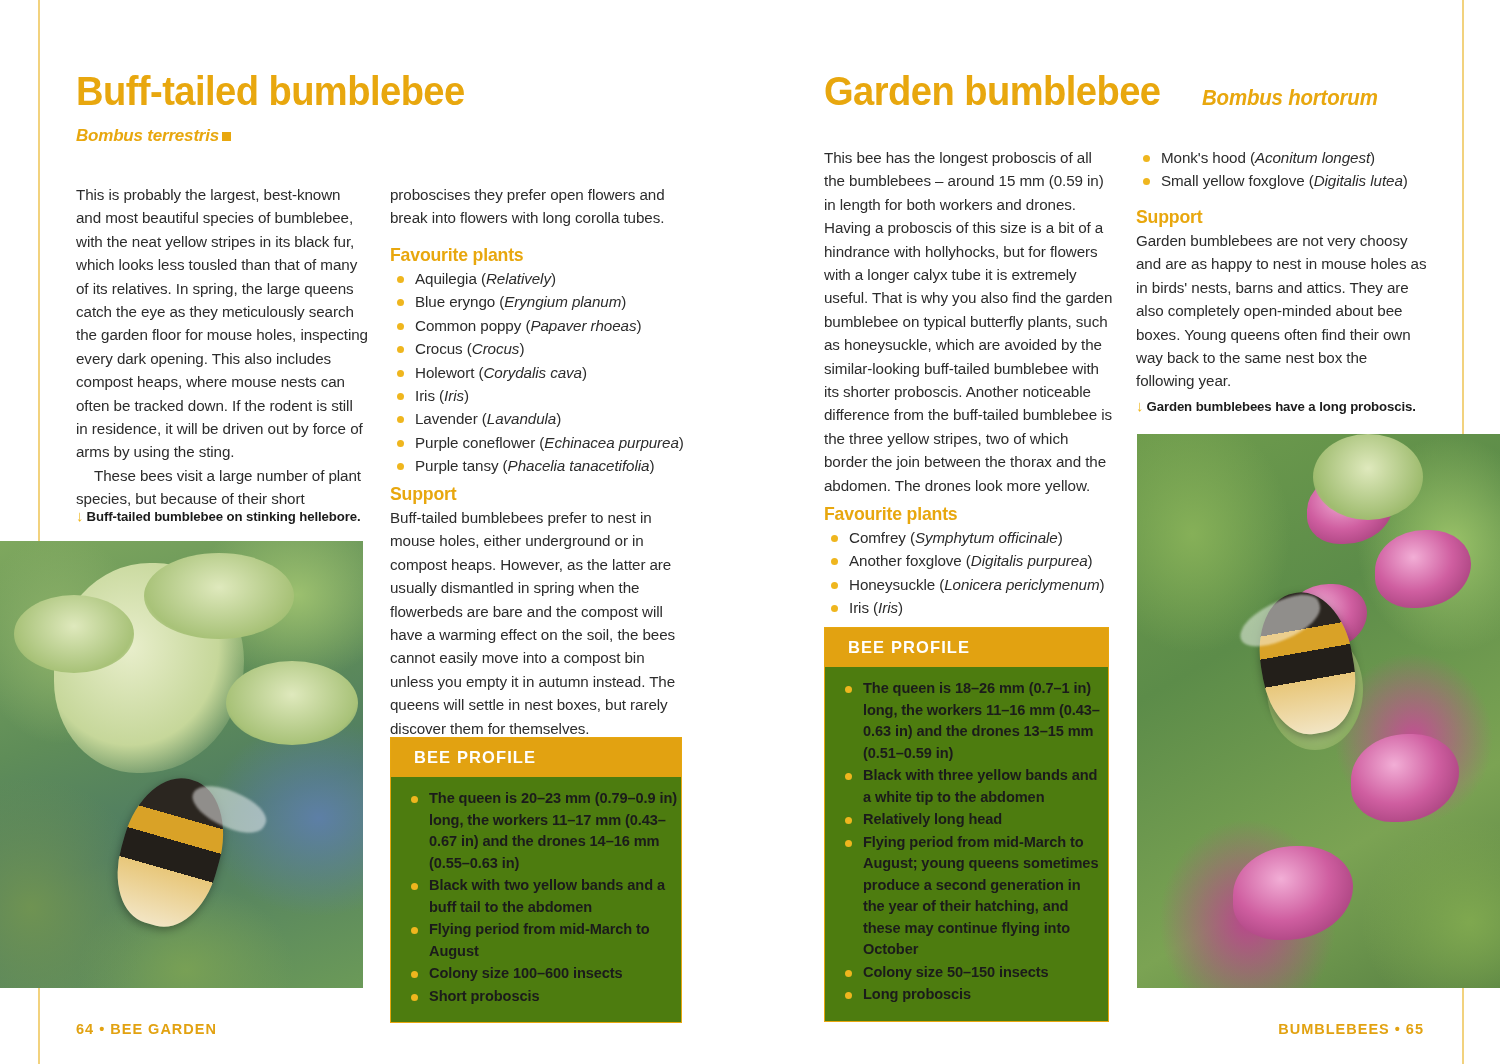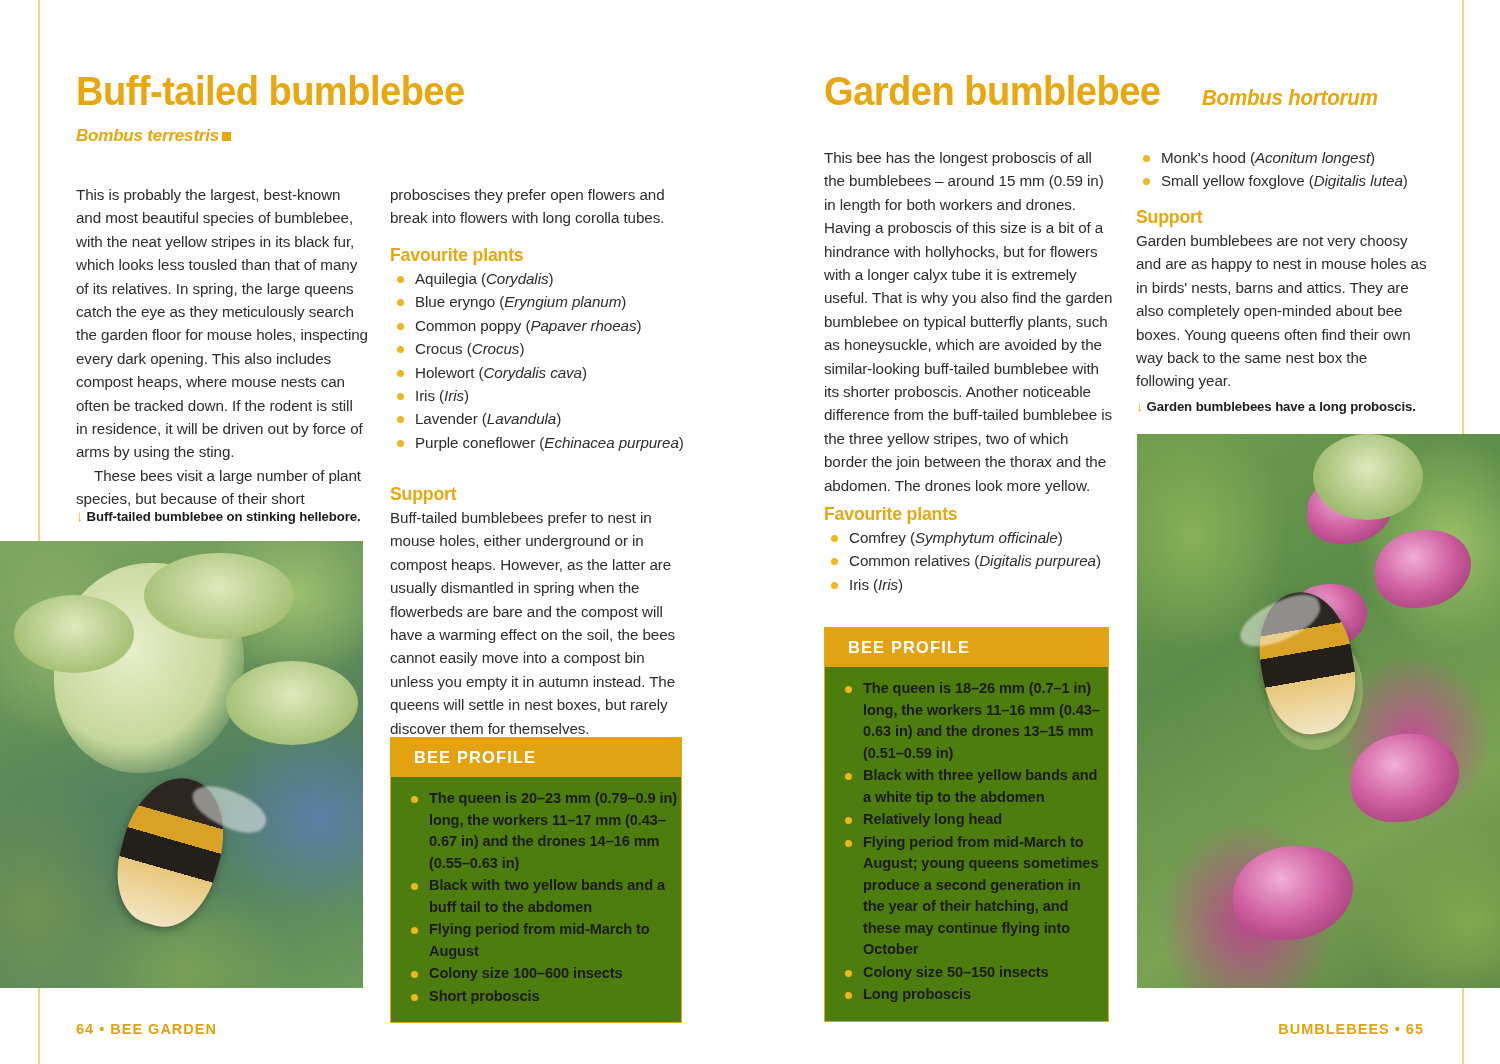--- a/index.html
+++ b/index.html
@@ -259,28 +259,29 @@
       <div class="wing" style="left:196px; top:250px; width:78px; height:36px; transform:rotate(28deg);"></div>
     </div>
 
     <div style="position:absolute; left:390px; top:183px; width:292px;" class="body-text">
       <p>proboscises they prefer open flowers and break into flowers with long corolla tubes.</p>
     </div>
 
     <div style="position:absolute; left:390px; top:244px; width:300px;">
       <div class="sect-head">Favourite plants</div>
       <ul class="plants" id="left-plants">
-          <li><span>Aquilegia (</span><em>Corydalis</em><span>)</span></li>
+          <li><span>Aquilegia (</span><em>Relatively</em><span>)</span></li>
           <li><span>Blue eryngo (</span><em>Eryngium planum</em><span>)</span></li>
           <li><span>Common poppy (</span><em>Papaver rhoeas</em><span>)</span></li>
           <li><span>Crocus (</span><em>Crocus</em><span>)</span></li>
           <li><span>Holewort (</span><em>Corydalis cava</em><span>)</span></li>
           <li><span>Iris (</span><em>Iris</em><span>)</span></li>
           <li><span>Lavender (</span><em>Lavandula</em><span>)</span></li>
           <li><span>Purple coneflower (</span><em>Echinacea purpurea</em><span>)</span></li>
+          <li><span>Purple tansy (</span><em>Phacelia tanacetifolia</em><span>)</span></li>
         </ul>
     </div>
 
     <div style="position:absolute; left:390px; top:483px; width:292px;">
       <div class="sect-head">Support</div>
       <div class="body-text">Buff-tailed bumblebees prefer to nest in mouse holes, either underground or in compost heaps. However, as the latter are usually dismantled in spring when the flowerbeds are bare and the compost will have a warming effect on the soil, the bees cannot easily move into a compost bin unless you empty it in autumn instead. The queens will settle in nest boxes, but rarely discover them for themselves.</div>
     </div>
 
     <div class="profile-box" style="position:absolute; left:390px; top:737px; width:292px;">
       <div class="profile-head">BEE PROFILE</div>
@@ -304,21 +305,22 @@
     </div>
 
     <div style="position:absolute; left:74px; top:146px; width:291px;" class="body-text">
       <p>This bee has the longest proboscis of all the bumblebees – around 15 mm (0.59 in) in length for both workers and drones. Having a proboscis of this size is a bit of a hindrance with hollyhocks, but for flowers with a longer calyx tube it is extremely useful. That is why you also find the garden bumblebee on typical butterfly plants, such as honeysuckle, which are avoided by the similar-looking buff-tailed bumblebee with its shorter proboscis. Another noticeable difference from the buff-tailed bumblebee is the three yellow stripes, two of which border the join between the thorax and the abdomen. The drones look more yellow.</p>
     </div>
 
     <div style="position:absolute; left:74px; top:503px; width:300px;">
       <div class="sect-head">Favourite plants</div>
       <ul class="plants" id="right-plants">
           <li><span>Comfrey (</span><em>Symphytum officinale</em><span>)</span></li>
-          <li><span>Common relatives (</span><em>Digitalis purpurea</em><span>)</span></li>
+          <li><span>Another foxglove (</span><em>Digitalis purpurea</em><span>)</span></li>
+          <li><span>Honeysuckle (</span><em>Lonicera periclymenum</em><span>)</span></li>
           <li><span>Iris (</span><em>Iris</em><span>)</span></li>
         </ul>
     </div>
 
     <div class="profile-box" style="position:absolute; left:74px; top:627px; width:285px;">
       <div class="profile-head">BEE PROFILE</div>
       <ul class="profile-list" id="right-profile-list">
           <li>The queen is 18–26 mm (0.7–1 in) long, the workers 11–16 mm (0.43–0.63 in) and the drones 13–15 mm (0.51–0.59 in)</li>
           <li>Black with three yellow bands and a white tip to the abdomen</li>
           <li>Relatively long head</li>

